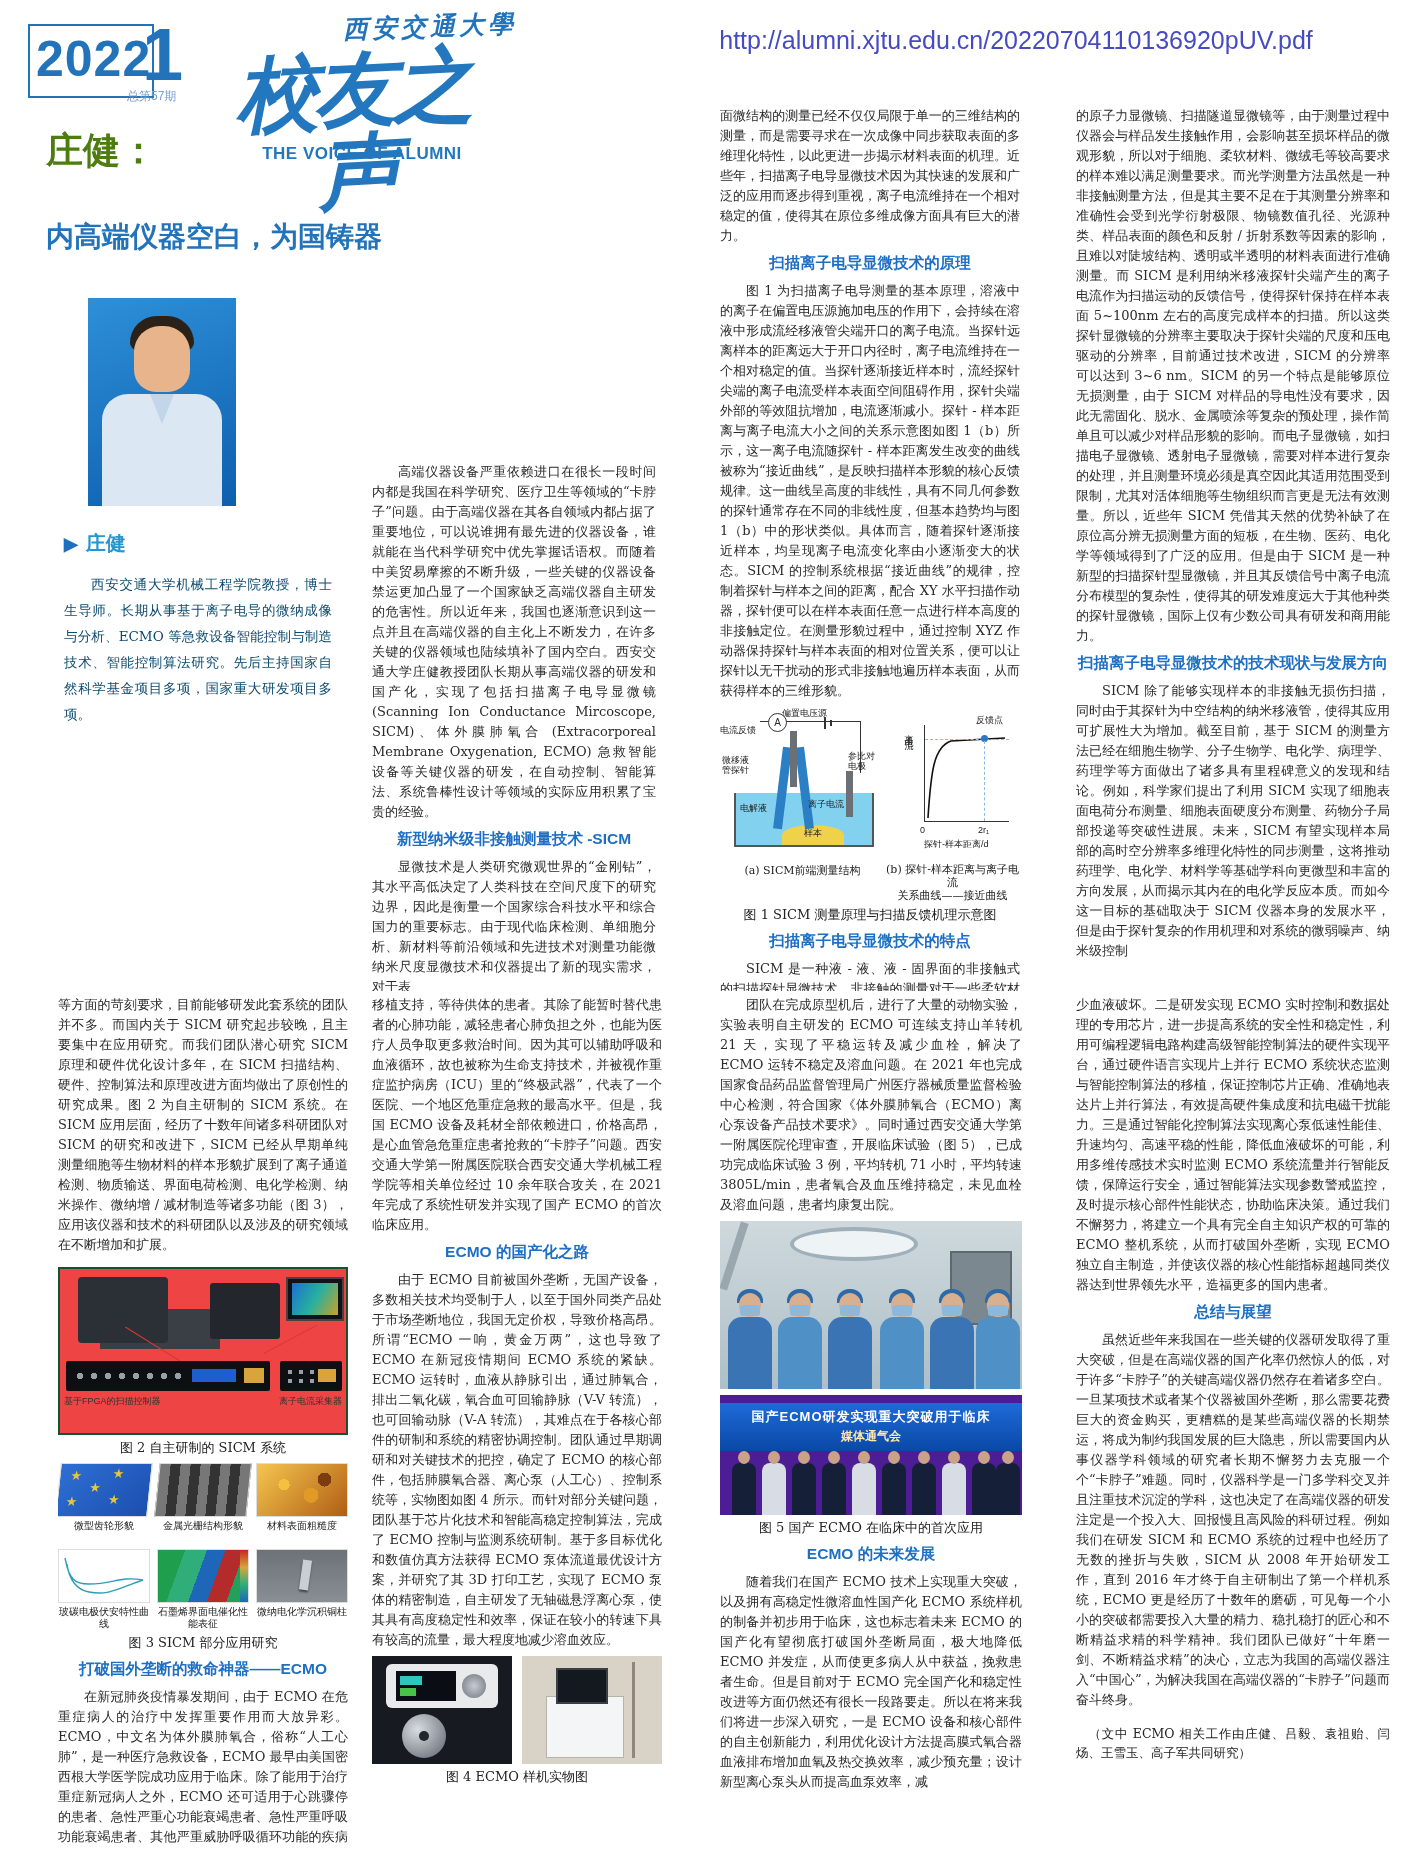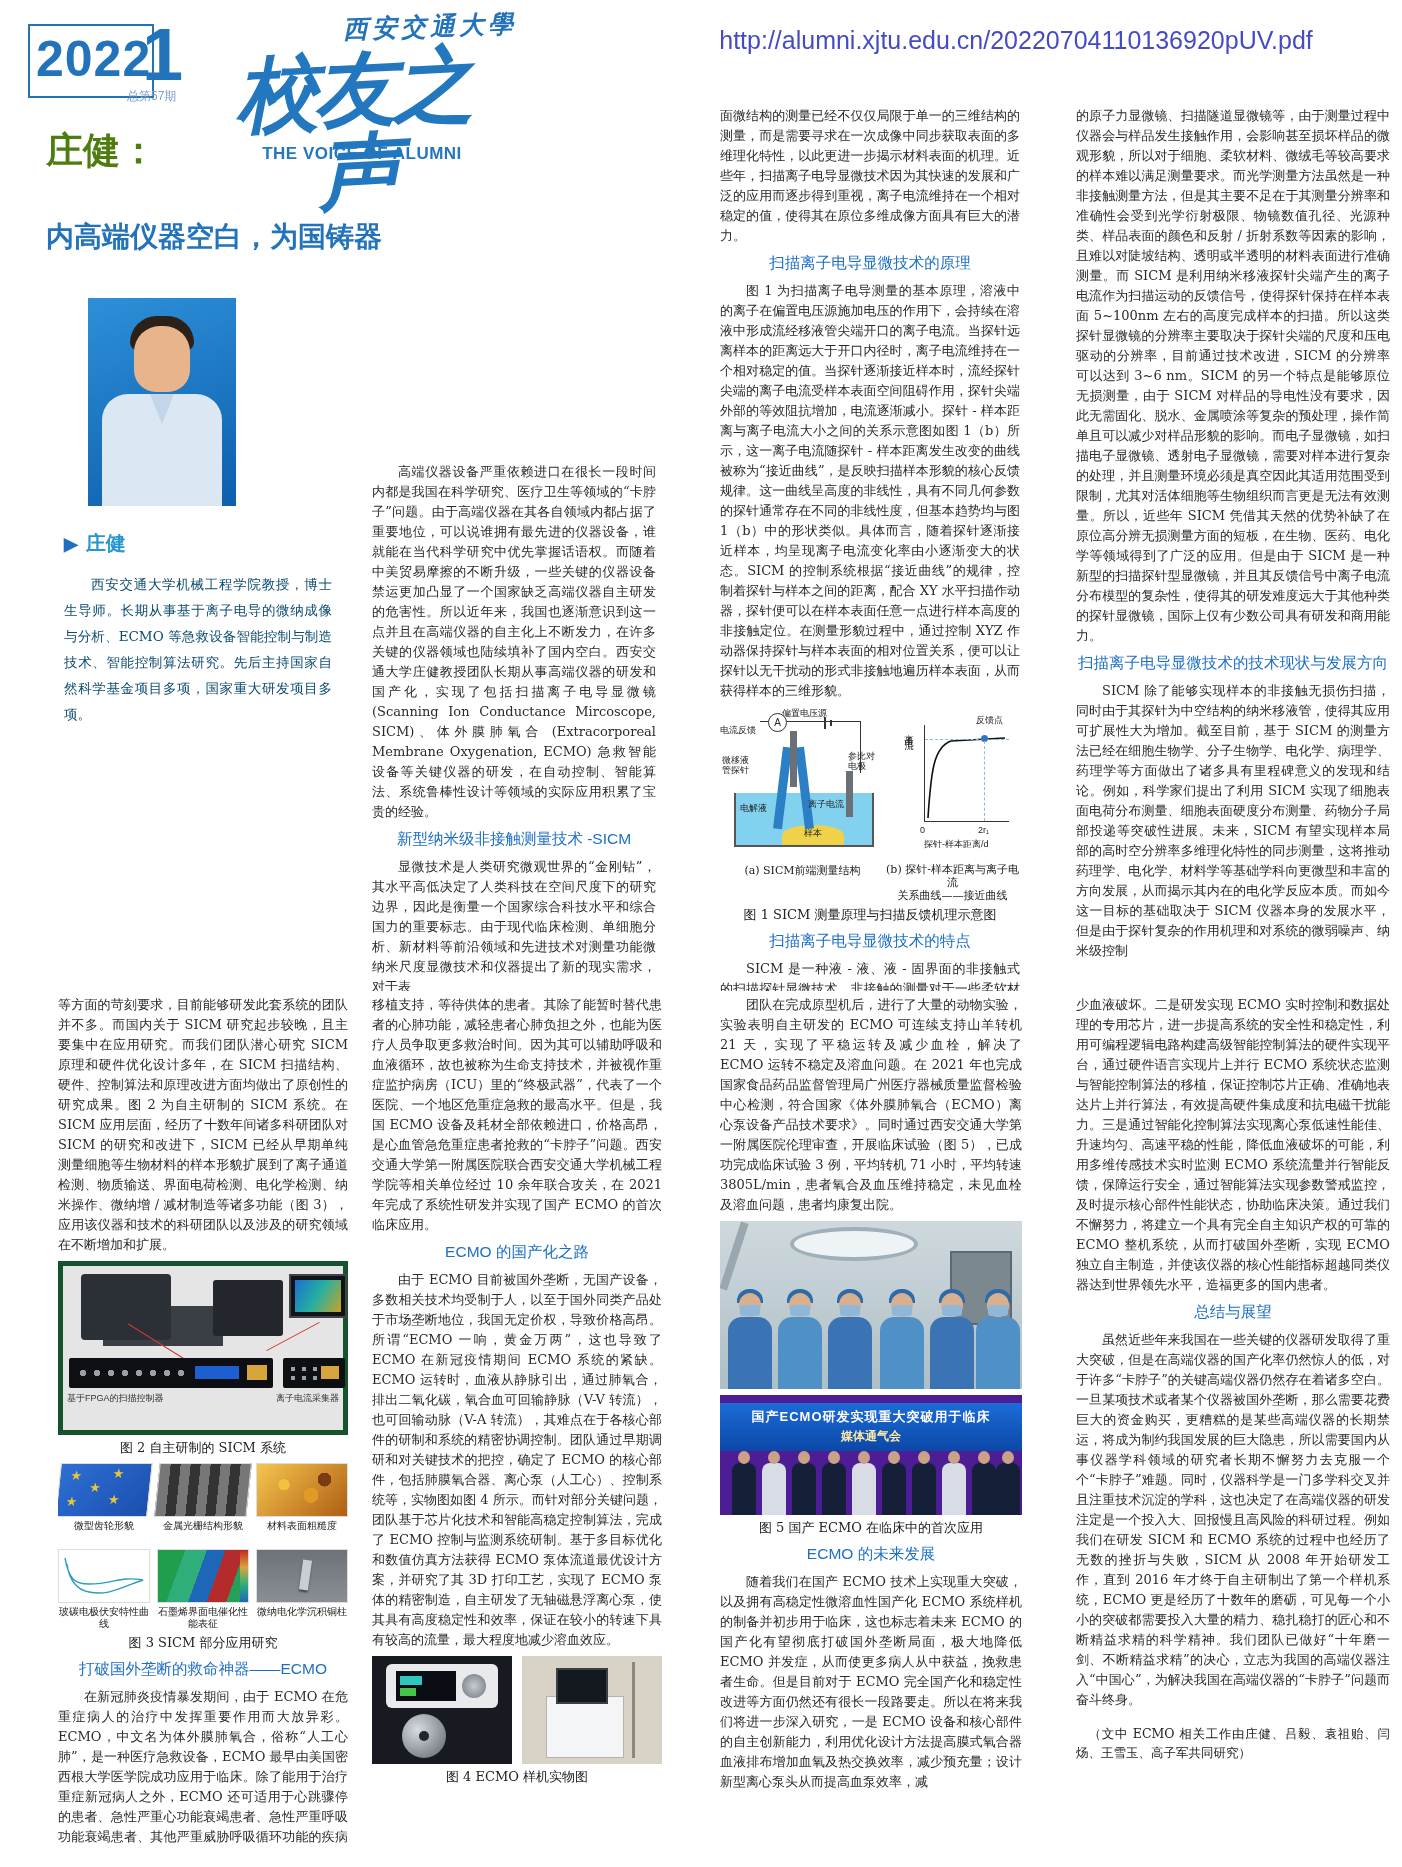--- a/index.html
+++ b/index.html
@@ -32,21 +32,21 @@
   #col2{left:372px;top:462px;width:284px;height:529px;}
   #col3{left:720px;top:106px;width:300px;height:885px;}
   #col4{left:1076px;top:106px;width:314px;height:885px;}
   .bcol{position:absolute;top:995px;height:848px;overflow:hidden;}
   #bcol1{left:58px;width:290px;}
   #bcol2{left:372px;width:290px;}
   #bcol3{left:720px;width:302px;}
   #bcol4{left:1076px;width:314px;}
   .bt{font-size:13px;line-height:20px;text-align:justify;text-indent:2em;margin:0 0 2px 0;}
   .cont{text-indent:0;}
-  .sh{font-family:"Liberation Sans",sans-serif;font-size:15.5px;font-weight:normal;color:#1e6fc4;text-align:center;margin:7px 0 7px 0;}
+  .sh{font-family:"Liberation Sans",sans-serif;font-size:15.5px;font-weight:bold;color:#1e6fc4;text-align:center;margin:7px 0 7px 0;}
   .figcap{font-size:13px;color:#222;text-align:center;margin:4px 0 6px 0;}
   
   .fig1{position:relative;height:150px;margin-top:8px;}
   .f1a{position:absolute;left:0;top:0;width:168px;height:150px;font-family:"Liberation Sans",sans-serif;}
   .f1lbl{position:absolute;font-size:9px;color:#222;line-height:10px;}
   .wire{position:absolute;background:#333;}
   .f1-beaker{position:absolute;left:14px;top:84px;width:136px;height:52px;background:#82d2ef;border:2px solid #555;border-top:none;}
   .f1-sample{position:absolute;left:62px;top:116px;width:62px;height:20px;background:#f0d24a;border-radius:50% 50% 0 0;}
   .f1-pipL{position:absolute;left:58px;top:38px;width:9px;height:82px;background:#2a7fc5;transform:rotate(7deg);}
   .f1-pipR{position:absolute;left:80px;top:38px;width:9px;height:82px;background:#2a7fc5;transform:rotate(-7deg);}
@@ -58,21 +58,21 @@
   .f1b{position:absolute;left:178px;top:4px;width:122px;height:146px;font-family:"Liberation Sans",sans-serif;}
   .f1b-plot{position:absolute;left:26px;top:12px;width:84px;height:96px;border-left:1.5px solid #333;border-bottom:1.5px solid #333;}
   .f1b-asym{position:absolute;left:0;top:14px;width:84px;border-top:1.5px dashed #8db9e2;}
   .f1b-dot{position:absolute;left:56px;top:10px;width:7px;height:7px;border-radius:50%;background:#2e77c8;}
   .f1b-vdash{position:absolute;left:59px;top:16px;height:80px;border-left:1px dashed #8db9e2;}
   .f1b-ylab{position:absolute;left:4px;top:14px;writing-mode:vertical-rl;font-size:9px;color:#222;letter-spacing:2px;}
   .f1subs{display:flex;font-size:11px;color:#222;margin-top:4px;}
   .f1subs .sa{width:55%;text-align:center;}
   .f1subs .sb{width:45%;text-align:center;line-height:13px;}
   
-  .fig2{position:relative;height:164px;margin-top:6px;background:#e5e5e5;border:5px solid #14532d;}
+  .fig2{position:relative;height:164px;margin-top:12px;background:#ef4444;border:2px solid #14532d;}
   .f2-mic1{position:absolute;left:18px;top:8px;width:90px;height:66px;background:#2b2f36;border-radius:4px;}
   .f2-mic2{position:absolute;left:40px;top:40px;width:120px;height:40px;background:#3a3f46;}
   .f2-stage{position:absolute;left:150px;top:14px;width:70px;height:56px;background:#23272d;border-radius:3px;}
   .f2-mon{position:absolute;left:226px;top:8px;width:54px;height:40px;background:#10131a;border:2px solid #444;}
   .f2-monscr{position:absolute;left:4px;top:4px;right:4px;bottom:4px;background:linear-gradient(120deg,#1c6fd0,#27b0a0,#c9a227);}
   .redline{position:absolute;background:#d23a2e;height:1px;}
   .f2-rack{position:absolute;left:6px;top:92px;width:204px;height:30px;background:#0d0f12;border-radius:2px;}
   .f2-knobs{position:absolute;left:8px;top:9px;width:110px;height:12px;background:repeating-radial-gradient(circle at 6px 6px,#9aa0a8 0 3px,#0d0f12 3px 12px);background-size:14px 12px;background-repeat:repeat-x;}
   .f2-chipb{position:absolute;left:126px;top:8px;width:44px;height:13px;background:#1d5fd0;}
   .f2-chipa{position:absolute;left:178px;top:7px;width:20px;height:15px;background:#d8a53c;}

